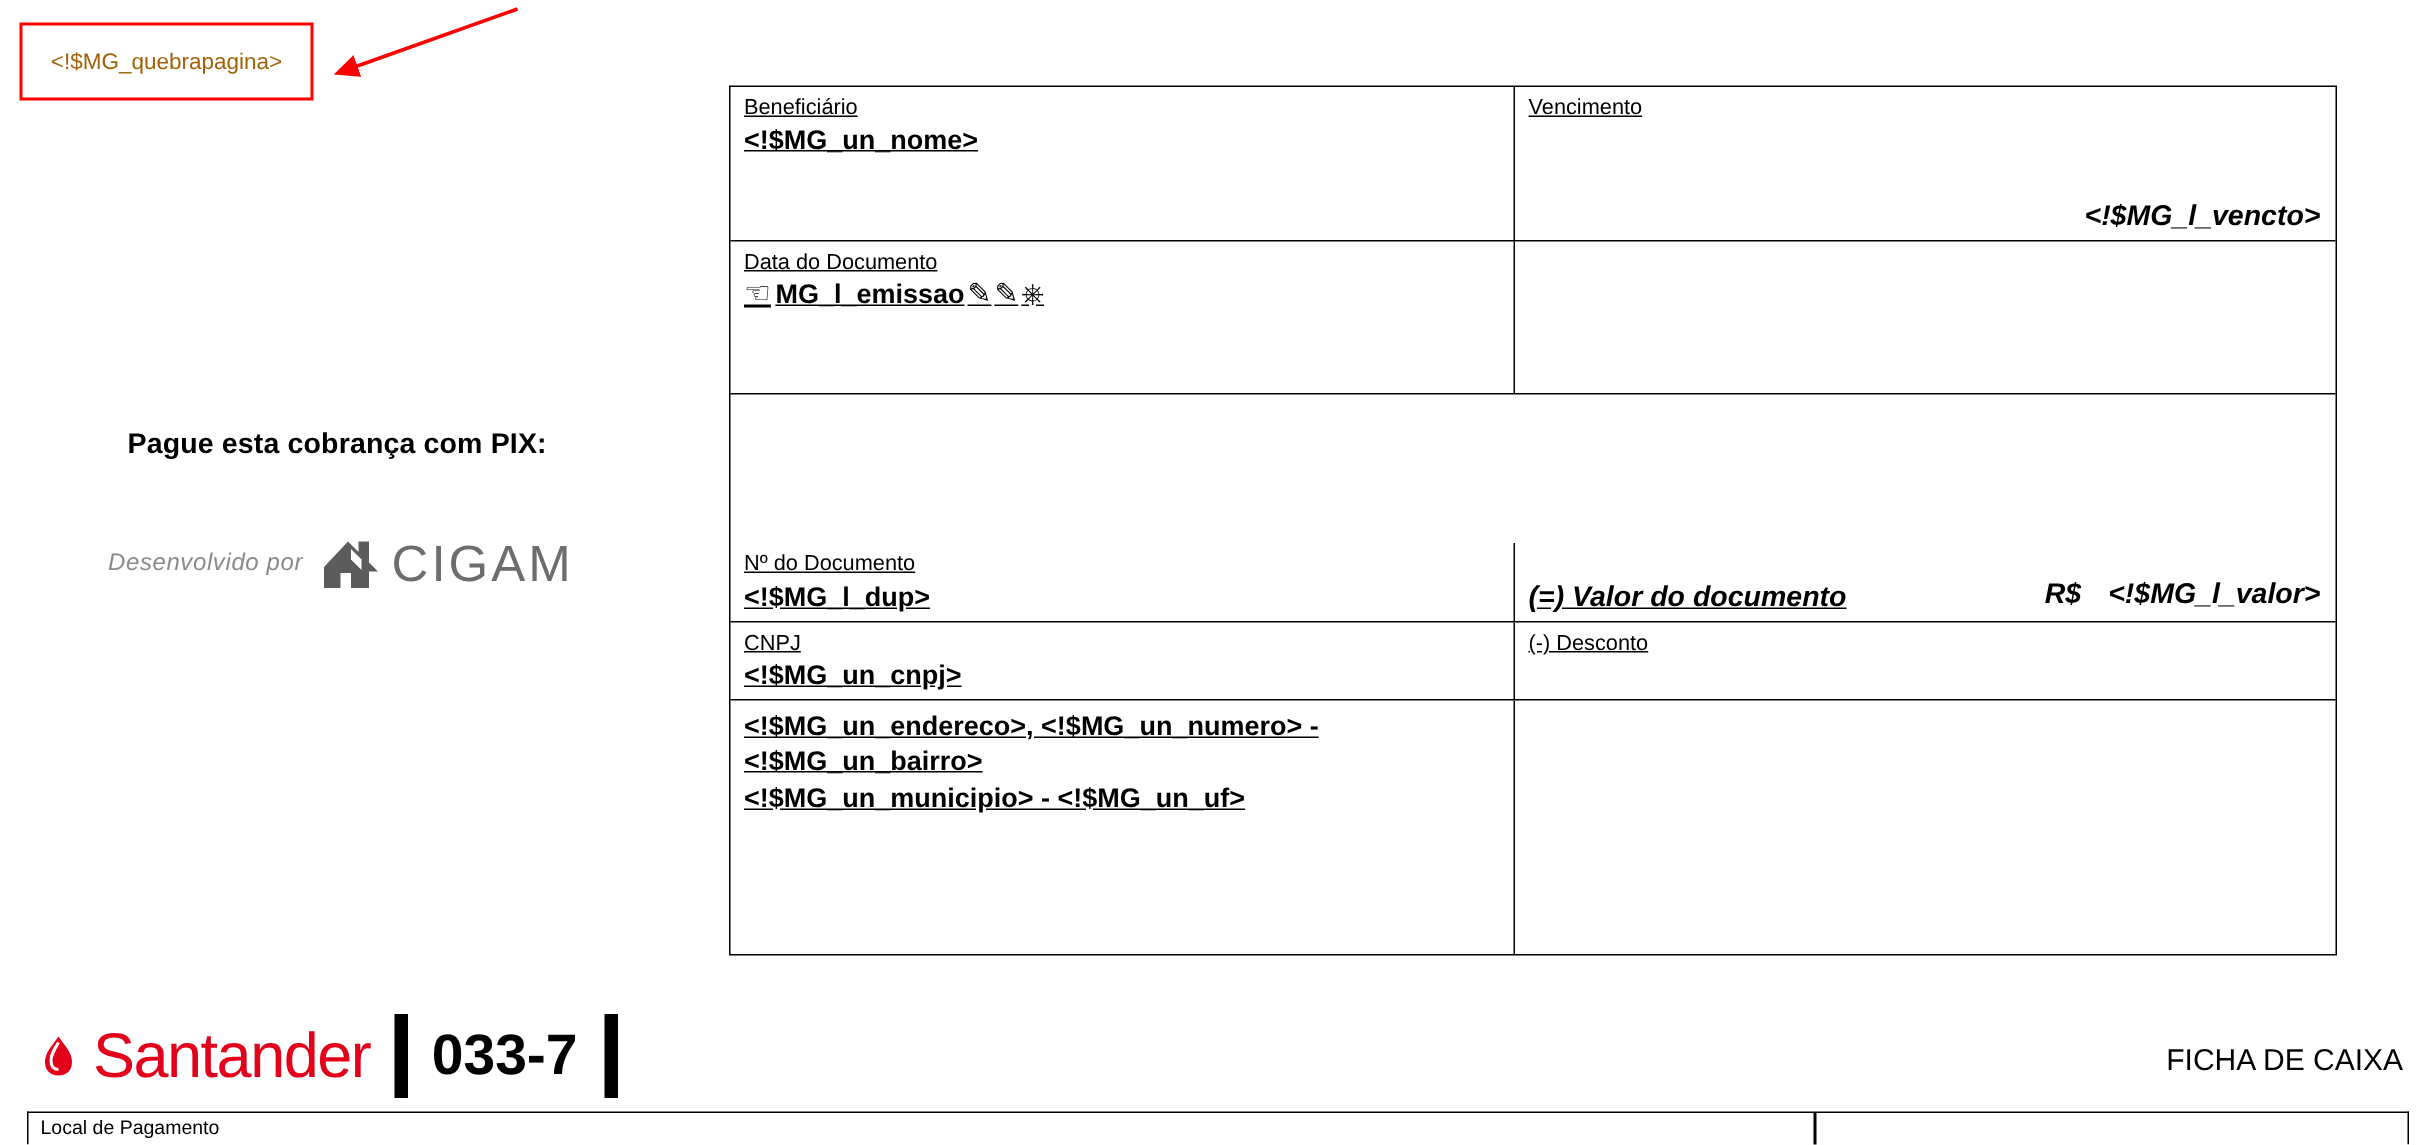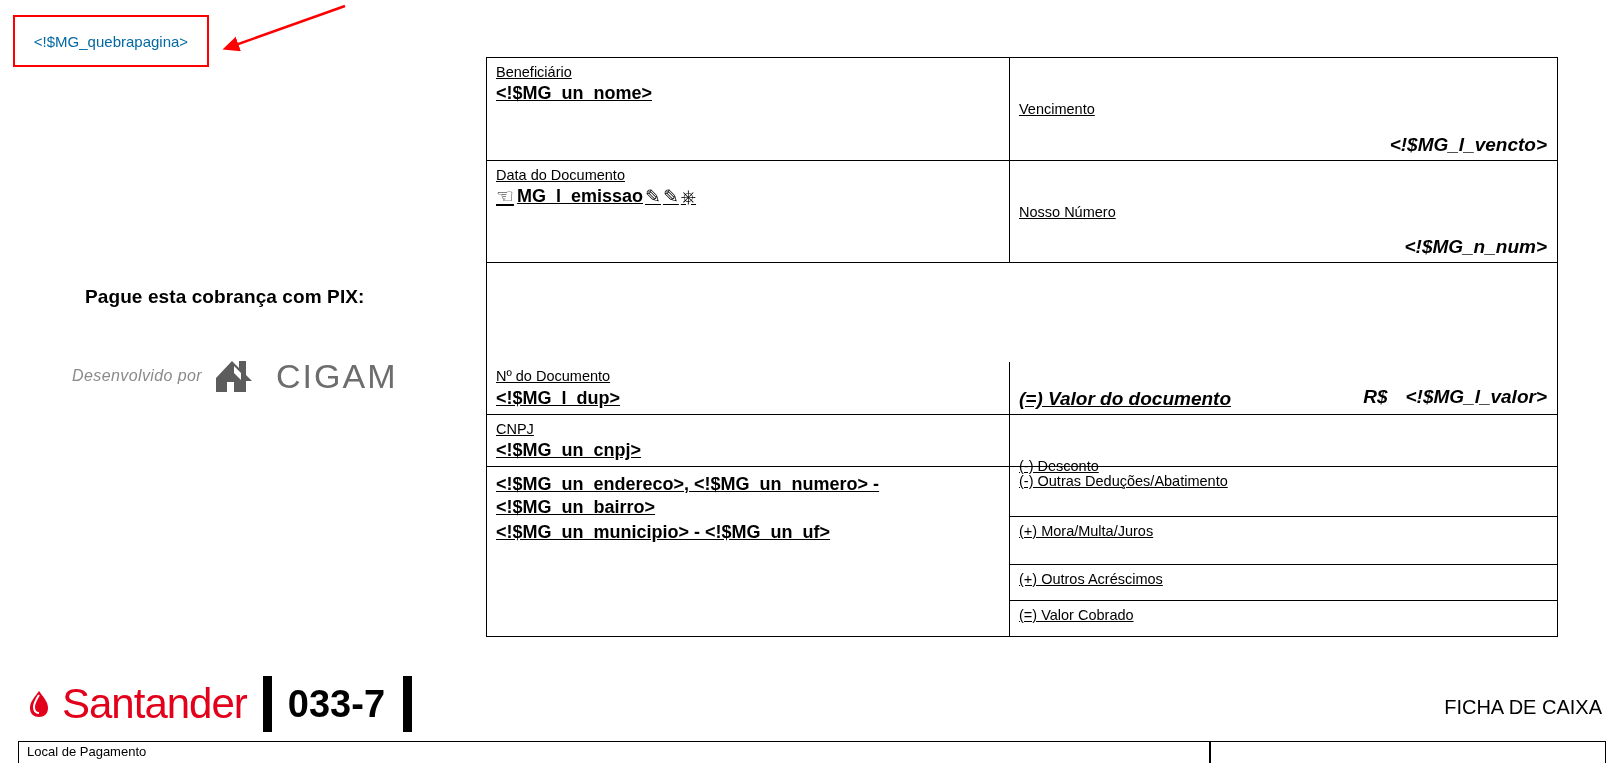--- a/index.html
+++ b/index.html
@@ -22,21 +22,21 @@
     left: 13px;
     top: 15px;
     width: 196px;
     height: 52px;
     border: 2px solid #ff0000;
     box-sizing: border-box;
     display: flex;
     align-items: center;
     justify-content: center;
     font-size: 15px;
-    color: #0369a1;
+    color: #a16207;
     background: #fff;
   }
   .arrow-svg {
     position: absolute;
     left: 215px;
     top: 0px;
     width: 140px;
     height: 70px;
   }
 
@@ -60,21 +60,21 @@
   }
   .dev-by {
     font-size: 16px;
     color: #8a8a8a;
     letter-spacing: .4px;
     font-style: italic;
   }
   .cigam-mark {
     display: flex;
     align-items: center;
-    gap: 21px;
+    gap: 6px;
   }
   .cigam-word {
     font-size: 34px;
     letter-spacing: 2px;
     color: #6d6d6d;
     line-height: 1;
   }
 
   
   .boleto {
@@ -96,21 +96,20 @@
     box-sizing: border-box;
     border-right: 1.2px solid #000;
     padding: 5px 8px 4px 9px;
     position: relative;
   }
   .cell-r {
     flex: 1;
     box-sizing: border-box;
     padding: 5px 8px 4px 9px;
     position: relative;
-    margin-top: 37px;
   }
   .cap {
     font-size: 14.5px;
     line-height: 1.25;
     color: #000;
   }
   .val {
     font-size: 18px;
     font-weight: bold;
     line-height: 1.3;
@@ -297,24 +296,20 @@
     <div class="cell-l">
       <div class="cap">Data do Documento</div>
       <div class="emissao-line">
         <span class="hand-ico">☜</span>
         <span class="val">MG_l_emissao</span>
         <span class="pen-ico">✎</span>
         <span class="pen-ico">✎</span>
         <span class="pen-ico">⎈</span>
       </div>
     </div>
-    <div class="cell-r">
-      <div class="cap">Nosso Número</div>
-      <div class="val-right bottom-align">&lt;!$MG_n_num&gt;</div>
-    </div>
   </div>
 
   <div class="b-row h3">
     <div class="cell-l">
       <div class="cap">Nº do Documento</div>
       <div class="val">&lt;!$MG_l_dup&gt;</div>
     </div>
     <div class="cell-r">
       <div class="cap-bi" style="margin-top:30px">(=) Valor do documento</div>
       <div class="rs-valor">
@@ -330,34 +325,20 @@
     </div>
     <div class="cell-r">
       <div class="cap">(-) Desconto</div>
     </div>
   </div>
 
   <div class="b-row h5">
     <div class="cell-l">
       <div class="val">&lt;!$MG_un_endereco&gt;, &lt;!$MG_un_numero&gt; - &lt;!$MG_un_bairro&gt;</div>
       <div class="val">&lt;!$MG_un_municipio&gt; - &lt;!$MG_un_uf&gt;</div>
-    </div>
-    <div class="right-stack">
-      <div class="r-sub rs-h">
-        <div class="cap">(-) Outras Deduções/Abatimento</div>
-      </div>
-      <div class="r-sub rs-h2">
-        <div class="cap">(+) Mora/Multa/Juros</div>
-      </div>
-      <div class="r-sub rs-h3">
-        <div class="cap">(+) Outros Acréscimos</div>
-      </div>
-      <div class="r-sub rs-h3">
-        <div class="cap">(=) Valor Cobrado</div>
-      </div>
     </div>
   </div>
 
 </div>
 
 <div class="footer">
   <div class="bank-bar">
     <span class="santander-flame">
       <svg width="34" height="30" viewBox="0 0 34 30">
         <path d="M17 2 C22 9 26 13 26 19 C26 25 22 28 17 28 C12 28 8 25 8 19 C8 13 12 9 17 2 Z" fill="#e2001a"></path>

